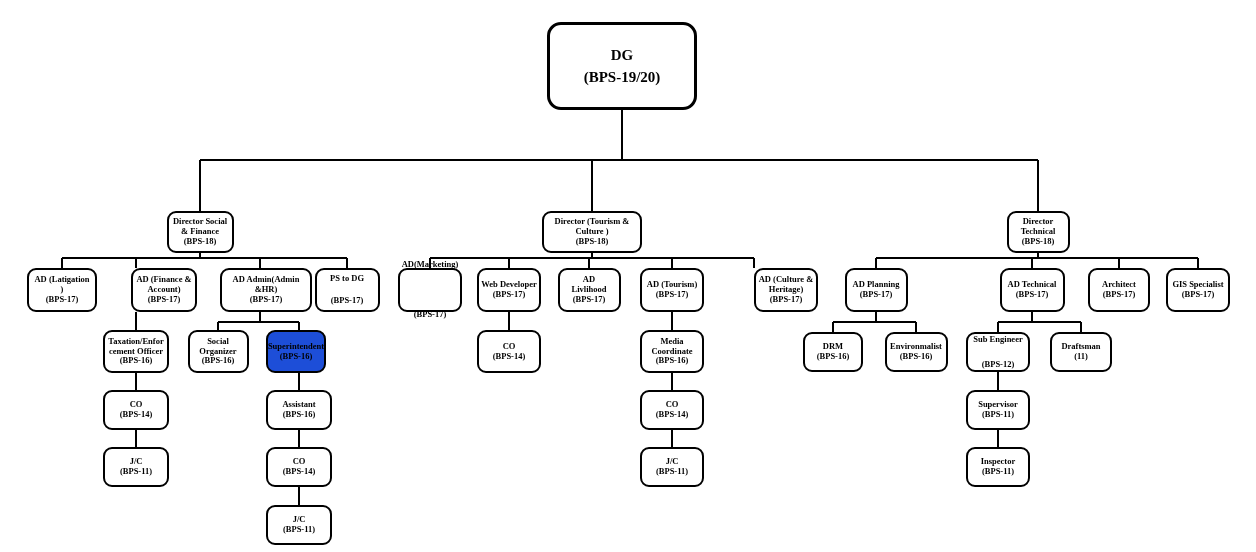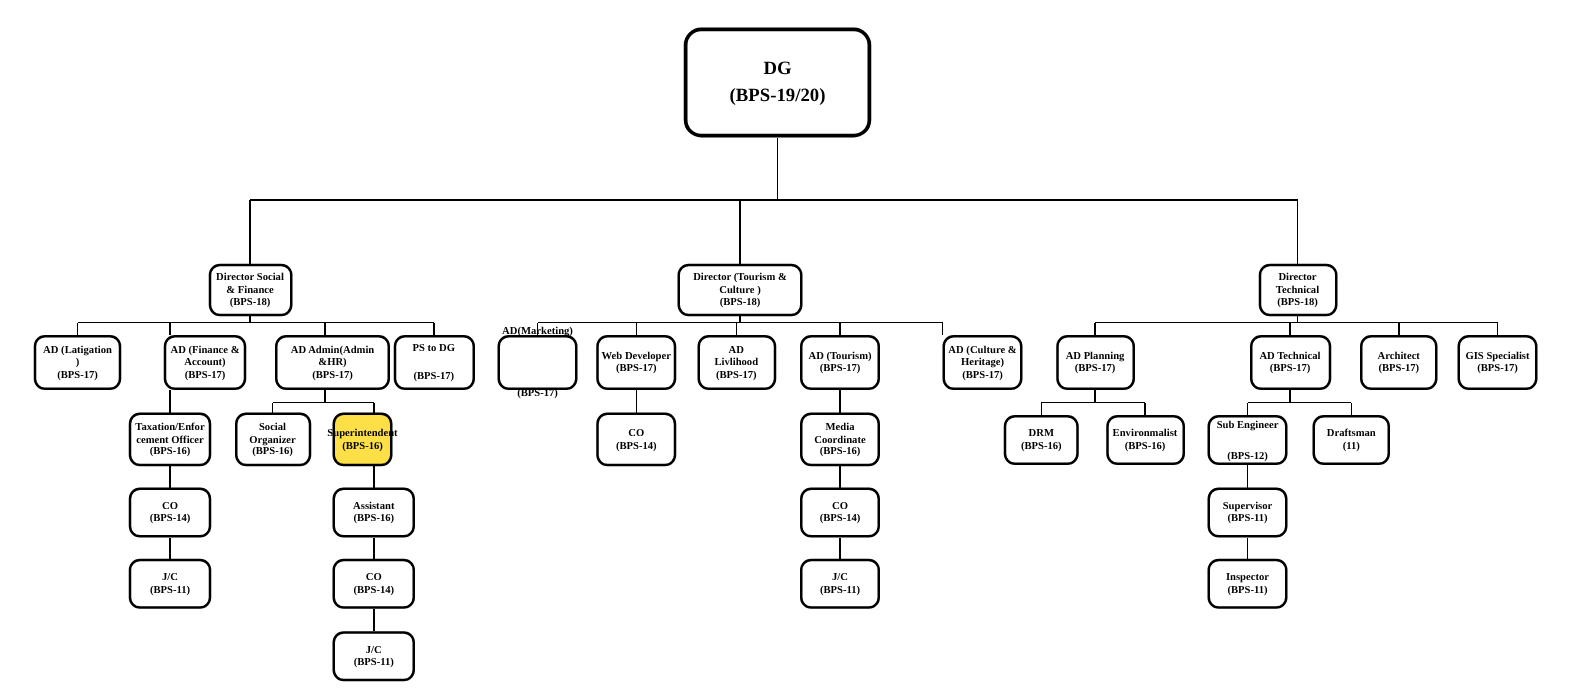--- a/index.html
+++ b/index.html
@@ -122,21 +122,21 @@
       </div>
       <div class="node" style="left: 103px; top: 447px; width: 66px; height: 40px; border-color: rgb(0, 0, 0); background: rgb(255, 255, 255);">
         <span>J/C</span>
         <span>(BPS-11)</span>
       </div>
       <div class="node" style="left: 187.5px; top: 330px; width: 61px; height: 43px; border-color: rgb(0, 0, 0); background: rgb(255, 255, 255);">
         <span>Social</span>
         <span>Organizer</span>
         <span>(BPS-16)</span>
       </div>
-      <div class="node" style="left: 266px; top: 330px; width: 48px; height: 43px; border-color: rgb(0, 0, 0); background: #fde047;">
+      <div class="node" style="left: 266px; top: 330px; width: 60px; height: 43px; border-color: rgb(0, 0, 0); background: #1d4ed8;">
         <span>Superintendent</span>
         <span>(BPS-16)</span>
       </div>
       <div class="node" style="left: 266px; top: 390px; width: 66px; height: 40px; border-color: rgb(0, 0, 0); background: rgb(255, 255, 255);">
         <span>Assistant</span>
         <span>(BPS-16)</span>
       </div>
       <div class="node" style="left: 266px; top: 447px; width: 66px; height: 40px; border-color: rgb(0, 0, 0); background: rgb(255, 255, 255);">
         <span>CO</span>
         <span>(BPS-14)</span>

